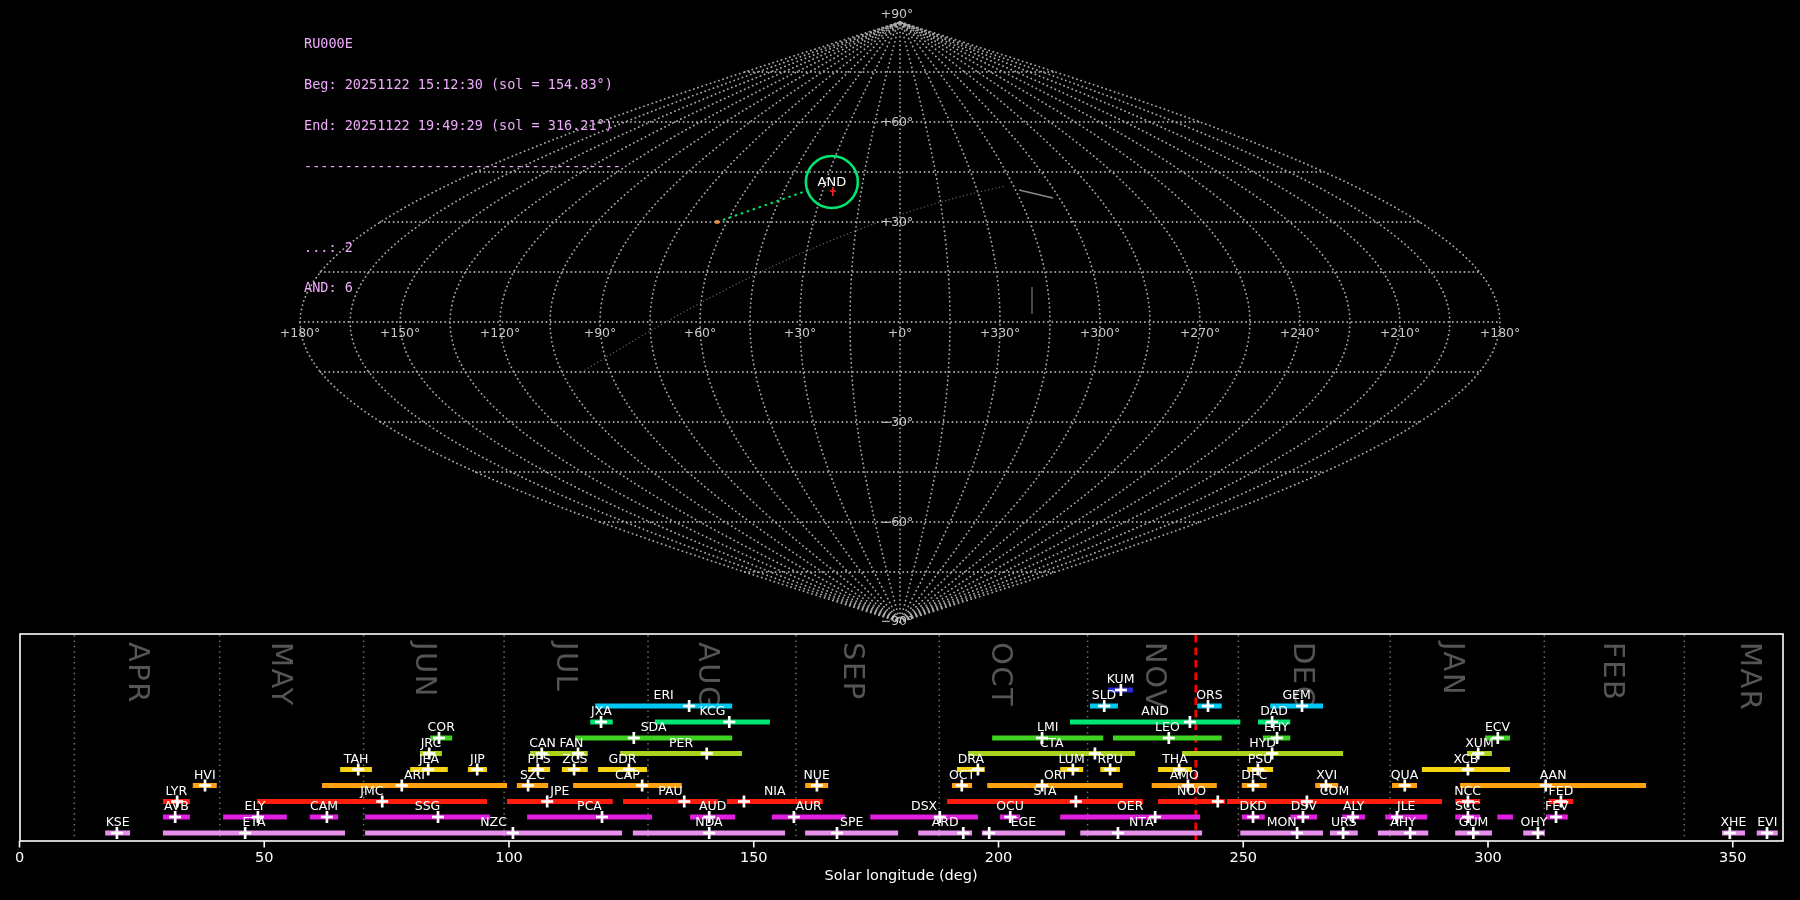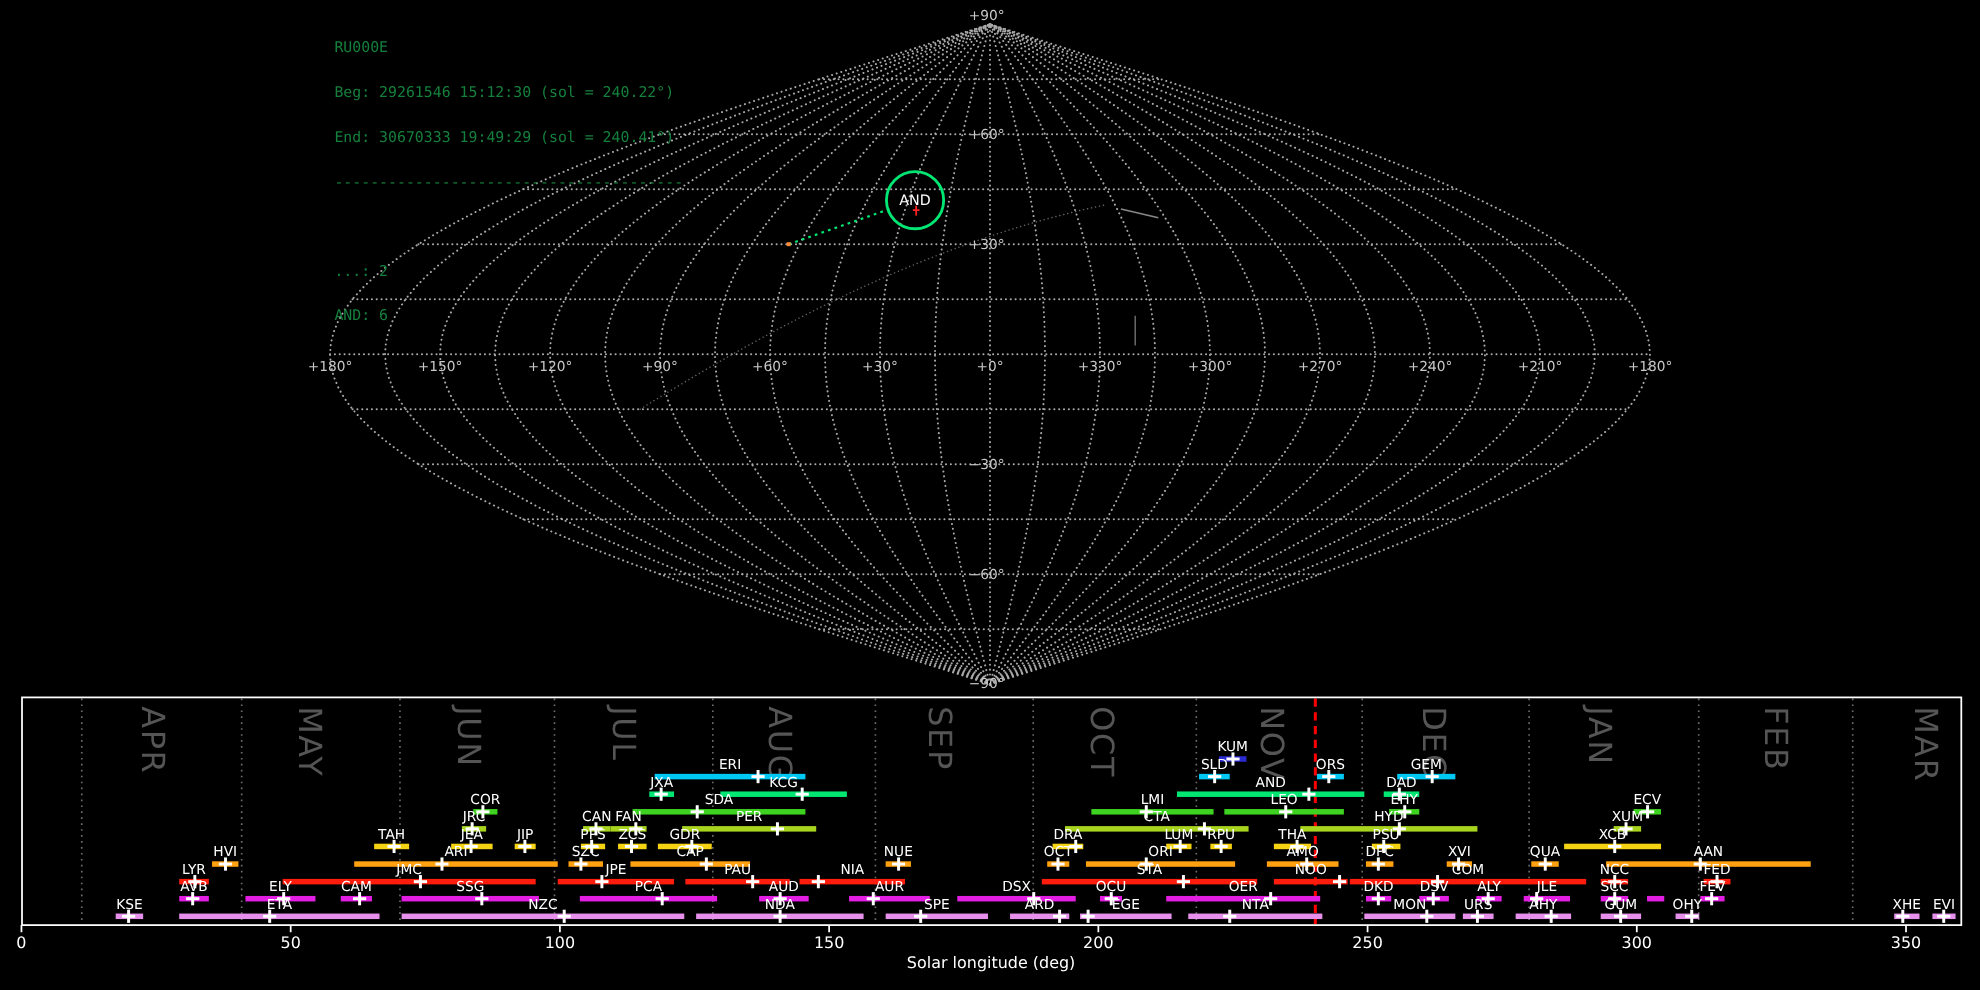--- a/index.html
+++ b/index.html
@@ -1,19 +1,19 @@
 <!DOCTYPE html>
 <html><head>
 <meta charset="utf-8">
 <style>
   html,body{margin:0;padding:0;background:#000;}
   #stage{position:relative;width:1800px;height:900px;background:#000;overflow:hidden;
          font-family:"DejaVu Sans",sans-serif;}
   #scene{position:absolute;left:0;top:0;}
-  #header{position:absolute;left:304px;top:10px;color:#15803d;
+  #header{position:absolute;left:304px;top:10px;color:#f0abfc;
           font-family:"DejaVu Sans Mono",monospace;font-size:13.5px;line-height:13.6px;
           white-space:pre;}
   #header .gap{height:13px;}
   svg text{font-family:"DejaVu Sans",sans-serif;}
 </style>
 </head>
 <body>
 
 <div id="stage">
   <svg id="scene" width="1800" height="900">
@@ -473,20 +473,20 @@
         <text x="1243.25" y="862" fill="#fff" font-size="14.5" text-anchor="middle">250</text>
         <line x1="1487.9999999999998" y1="841" x2="1487.9999999999998" y2="847.5" stroke="#fff" stroke-width="1.6"></line>
         <text x="1487.9999999999998" y="862" fill="#fff" font-size="14.5" text-anchor="middle">300</text>
         <line x1="1732.7499999999998" y1="841" x2="1732.7499999999998" y2="847.5" stroke="#fff" stroke-width="1.6"></line>
         <text x="1732.7499999999998" y="862" fill="#fff" font-size="14.5" text-anchor="middle">350</text>
         <text x="901" y="880" fill="#fff" font-size="14.5" text-anchor="middle">Solar longitude (deg)</text>
       </g>
     </svg>
   <div id="header">
     <div>RU000E</div>
-    <div>Beg: 29261546 15:12:30 (sol = 240.22°)</div>
-    <div>End: 30670333 19:49:29 (sol = 240.41°)</div>
+    <div>Beg: 20251122 15:12:30 (sol = 154.83°)</div>
+    <div>End: 20251122 19:49:29 (sol = 316.21°)</div>
     <div>---------------------------------------</div>
     <div class="gap"></div>
     <div>...: 2</div>
     <div>AND: 6</div>
   </div>
 </div>
 
 </body></html>

